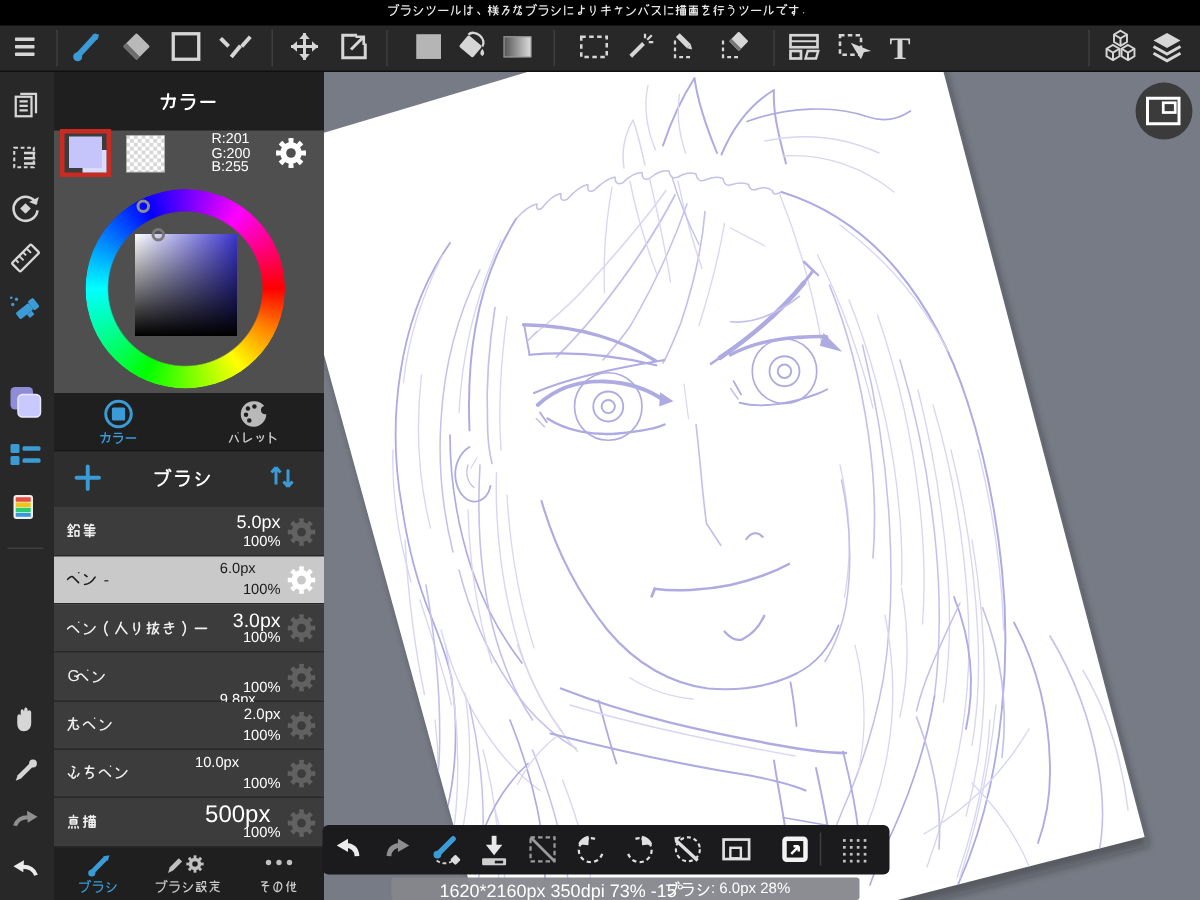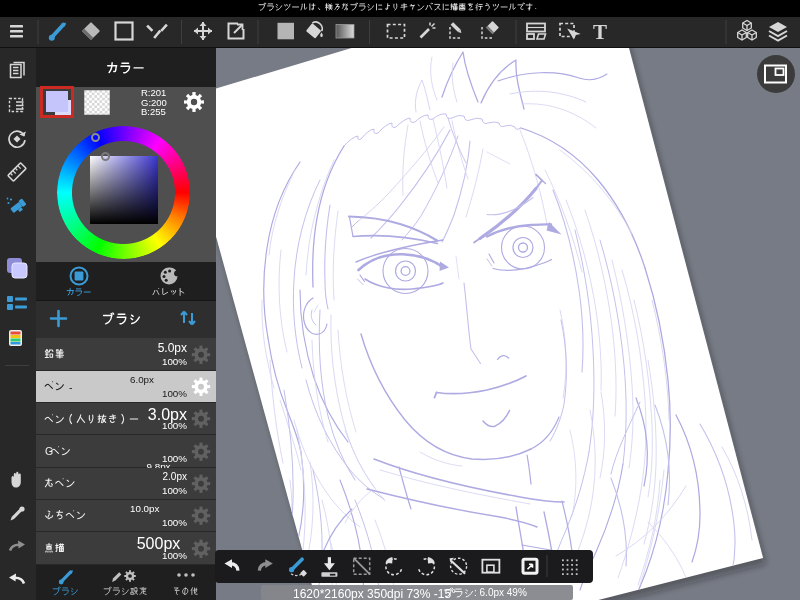--- a/index.html
+++ b/index.html
@@ -400,21 +400,21 @@
     <circle cx="11.0" cy="10.7" r="2.94" fill="#3c3c3c"></circle>
   </svg>
 <div class="abs" style="left:36px;top:370.5px;width:180px;height:32.33px;background:#c9c9c9;border-bottom:1px solid #282828"></div>
 <svg class="" style="position:absolute;left:44.0px;top:381.1px;overflow:visible" width="21" height="12" fill="none" stroke="#1a1a1a" stroke-width="1.05" stroke-linecap="round" stroke-linejoin="round">
     <path d="M 1.10,5.20 Q 3.20,2.80 4.50,3.50 L 8.40,7.40"></path>
     <path d="M 8.50,0.80 a 0.75,0.75 0 1 0 0.00,0.00"></path>
     <path d="M 12.50,2.20 L 14.00,3.40"></path>
     <path d="M 12.40,8.70 C 15.00,8.50 17.50,6.80 19.40,3.80"></path>
   </svg>
 <div class="abs" style="left:66.2px;top:380.5px;font-size:10.5px;color:#1a1a1a;white-space:pre"> -</div>
-<div class="abs" style="left:130px;top:373.5px;width:57px;text-align:left;font-size:9.8px;color:#1a1a1a">6.0px</div>
+<div class="abs" style="left:130px;top:373.5px;width:57px;text-align:center;font-size:9.8px;color:#1a1a1a">6.0px</div>
 <div class="abs" style="left:130px;top:388.0px;width:57px;text-align:right;font-size:9.8px;color:#1a1a1a">100%</div>
 <svg class="abs" style="left:190px;top:376.0px" width="22" height="22">
     <path d="M20.06,9.08 A9.20,9.20 0 0 1 20.06,12.32 L17.47,12.12 A6.62,6.62 0 0 1 16.58,14.27 L18.55,15.96 A9.20,9.20 0 0 1 16.26,18.25 L14.57,16.28 A6.62,6.62 0 0 1 12.42,17.17 L12.62,19.76 A9.20,9.20 0 0 1 9.38,19.76 L9.58,17.17 A6.62,6.62 0 0 1 7.43,16.28 L5.74,18.25 A9.20,9.20 0 0 1 3.45,15.96 L5.42,14.27 A6.62,6.62 0 0 1 4.53,12.12 L1.94,12.32 A9.20,9.20 0 0 1 1.94,9.08 L4.53,9.28 A6.62,6.62 0 0 1 5.42,7.13 L3.45,5.44 A9.20,9.20 0 0 1 5.74,3.15 L7.43,5.12 A6.62,6.62 0 0 1 9.58,4.23 L9.38,1.64 A9.20,9.20 0 0 1 12.62,1.64 L12.42,4.23 A6.62,6.62 0 0 1 14.57,5.12 L16.26,3.15 A9.20,9.20 0 0 1 18.55,5.44 L16.58,7.13 A6.62,6.62 0 0 1 17.47,9.28 Z" fill="#fff"></path>
     <circle cx="11.0" cy="10.7" r="2.94" fill="#c9c9c9"></circle>
   </svg>
 <div class="abs" style="left:36px;top:402.9px;width:180px;height:32.33px;background:#3c3c3c;border-bottom:1px solid #282828"></div>
 <svg class="" style="position:absolute;left:44.0px;top:413.5px;overflow:visible" width="95" height="12" fill="none" stroke="#f0f0f0" stroke-width="1.05" stroke-linecap="round" stroke-linejoin="round">
     <path d="M 1.10,5.20 Q 3.20,2.80 4.50,3.50 L 8.40,7.40"></path>
     <path d="M 8.50,0.80 a 0.75,0.75 0 1 0 0.00,0.00"></path>
     <path d="M 12.50,2.20 L 14.00,3.40"></path>
@@ -432,21 +432,21 @@
     <path d="M 58.50,3.40 Q 58.30,6.00 57.40,8.60"></path>
     <path d="M 58.50,4.60 Q 60.00,6.80 61.70,8.40"></path>
     <path d="M 61.30,4.20 Q 60.40,6.60 58.60,8.60"></path>
     <path d="M 65.90,2.50 L 71.30,1.80"></path>
     <path d="M 65.40,4.50 L 71.80,3.80"></path>
     <path d="M 68.80,0.80 C 69.50,2.60 69.70,4.20 69.40,5.50"></path>
     <path d="M 66.50,6.50 Q 66.30,8.30 68.40,8.50 Q 69.60,8.50 70.20,7.60"></path>
     <path d="M 77.90,0.40 Q 79.60,2.60 79.60,5.00 Q 79.60,7.40 77.90,9.60"></path>
     <path d="M 86.20,4.90 H 93.70"></path>
   </svg>
-<div class="abs" style="left:130px;top:405.9px;width:57px;text-align:right;font-size:16px;color:#fff">3.0px</div>
+<div class="abs" style="left:130px;top:405.9px;width:57px;text-align:right;font-size:13px;color:#fff">3.0px</div>
 <div class="abs" style="left:130px;top:420.4px;width:57px;text-align:right;font-size:9.8px;color:#fff">100%</div>
 <svg class="abs" style="left:190px;top:408.4px" width="22" height="22">
     <path d="M20.06,9.08 A9.20,9.20 0 0 1 20.06,12.32 L17.47,12.12 A6.62,6.62 0 0 1 16.58,14.27 L18.55,15.96 A9.20,9.20 0 0 1 16.26,18.25 L14.57,16.28 A6.62,6.62 0 0 1 12.42,17.17 L12.62,19.76 A9.20,9.20 0 0 1 9.38,19.76 L9.58,17.17 A6.62,6.62 0 0 1 7.43,16.28 L5.74,18.25 A9.20,9.20 0 0 1 3.45,15.96 L5.42,14.27 A6.62,6.62 0 0 1 4.53,12.12 L1.94,12.32 A9.20,9.20 0 0 1 1.94,9.08 L4.53,9.28 A6.62,6.62 0 0 1 5.42,7.13 L3.45,5.44 A9.20,9.20 0 0 1 5.74,3.15 L7.43,5.12 A6.62,6.62 0 0 1 9.58,4.23 L9.38,1.64 A9.20,9.20 0 0 1 12.62,1.64 L12.42,4.23 A6.62,6.62 0 0 1 14.57,5.12 L16.26,3.15 A9.20,9.20 0 0 1 18.55,5.44 L16.58,7.13 A6.62,6.62 0 0 1 17.47,9.28 Z" fill="#616161"></path>
     <circle cx="11.0" cy="10.7" r="2.94" fill="#3c3c3c"></circle>
   </svg>
 <div class="abs" style="left:36px;top:435.2px;width:180px;height:32.33px;background:#3c3c3c;border-bottom:1px solid #282828"></div>
 <div class="abs" style="left:45.0px;top:445.2px;font-size:10.5px;color:#f0f0f0;white-space:pre">G</div>
 <svg class="" style="position:absolute;left:50.4px;top:445.8px;overflow:visible" width="21" height="12" fill="none" stroke="#f0f0f0" stroke-width="1.05" stroke-linecap="round" stroke-linejoin="round">
     <path d="M 1.10,5.20 Q 3.20,2.80 4.50,3.50 L 8.40,7.40"></path>
     <path d="M 8.50,0.80 a 0.75,0.75 0 1 0 0.00,0.00"></path>
@@ -819,12 +819,12 @@
 <svg class="" style="position:absolute;left:443.0px;top:587.5px;overflow:visible" width="31" height="12" fill="none" stroke="#fff" stroke-width="0.95" stroke-linecap="round" stroke-linejoin="round">
     <path d="M 1.30,2.10 H 8.20 Q 7.80,5.00 6.10,7.00 Q 4.80,8.40 3.00,9.00"></path>
     <path d="M 7.60,0.40 L 8.30,1.30"></path>
     <path d="M 9.00,0.00 L 9.70,0.90"></path>
     <path d="M 12.70,1.10 H 18.20"></path>
     <path d="M 11.90,3.60 H 19.00 C 19.00,5.80 18.00,7.60 16.00,8.60 Q 15.00,9.00 14.20,9.00"></path>
     <path d="M 23.00,1.80 L 24.40,2.80"></path>
     <path d="M 22.50,4.40 L 23.90,5.50"></path>
     <path d="M 23.20,8.80 C 25.60,8.30 27.80,6.60 29.50,3.40"></path>
   </svg>
-<div class="abs" style="left:474px;top:587px;font-size:10px;color:#fff;white-space:nowrap">: 6.0px 49%</div>
+<div class="abs" style="left:474px;top:587px;font-size:10px;color:#fff;white-space:nowrap">: 6.0px 28%</div>
 </body></html>

